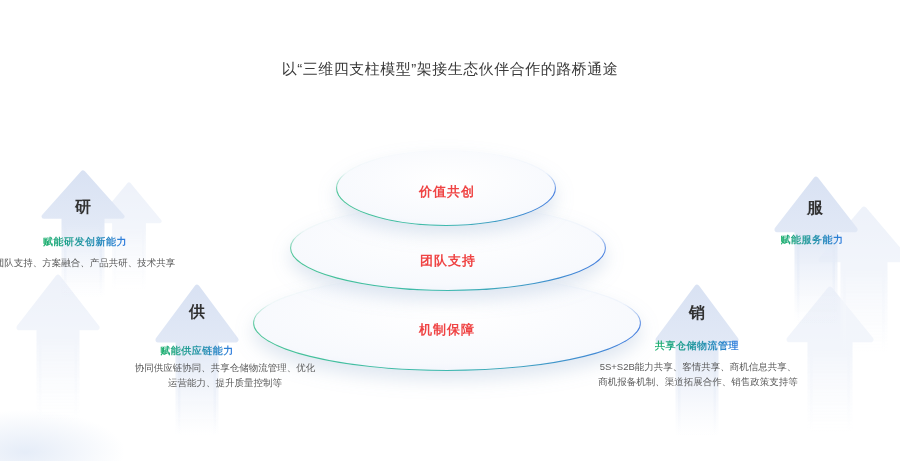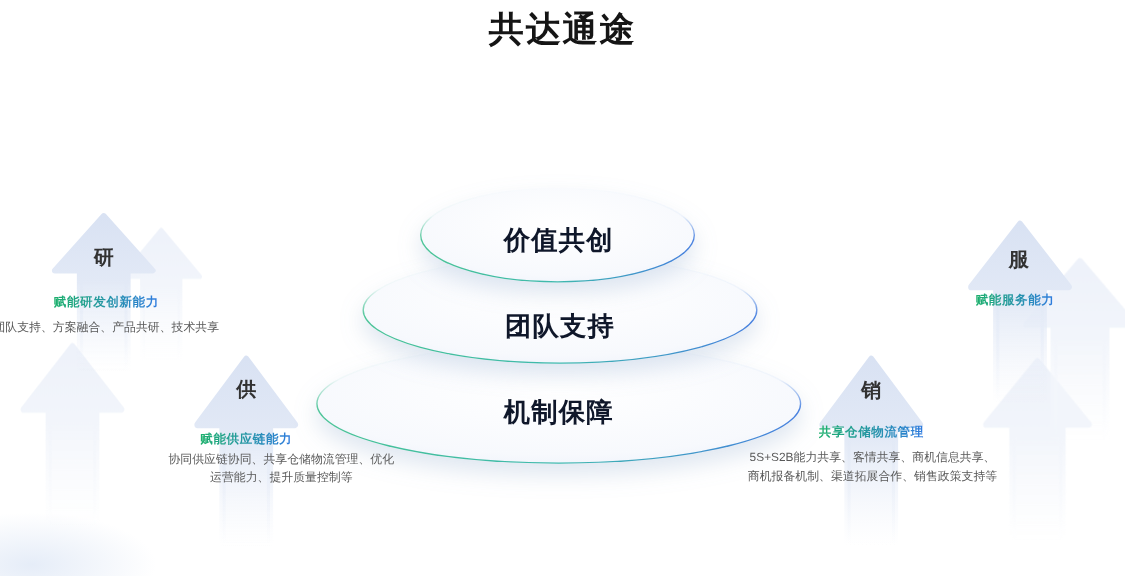--- a/index.html
+++ b/index.html
@@ -9,21 +9,21 @@
   }
   .gfx{position:absolute;left:0;top:0;width:900px;height:461px;}
   .abs{position:absolute;transform:translate(-50%,-50%);white-space:nowrap;}
   .title{
     left:450px;top:24px;font-size:28px;font-weight:700;color:#151515;letter-spacing:1.5px;
   }
   .subtitle{
     left:450px;top:69px;font-size:15px;color:#3a3a3a;letter-spacing:0.5px;
   }
   .disc-label{
-    font-size:21px;font-weight:700;color:#0f172a;letter-spacing:1px;
+    font-size:13px;font-weight:700;color:#ef4444;letter-spacing:1px;
   }
   .pillar-char{
     font-size:16px;font-weight:700;color:#323232;
   }
   .cap{
     font-size:10px;font-weight:700;
     background:linear-gradient(90deg,#1cb06c 0%,#2f7be0 100%);
     -webkit-background-clip:text;background-clip:text;color:transparent;
     letter-spacing:0.5px;
   }
@@ -116,21 +116,21 @@
     <g>
       <ellipse cx="448" cy="248" rx="158" ry="43" fill="url(#discFill)" filter="url(#discShadow)"></ellipse>
       <ellipse cx="448" cy="248" rx="158" ry="43" fill="none" stroke="url(#strokeGrad)" stroke-width="2.2" mask="url(#m2)"></ellipse>
     </g>
     <g>
       <ellipse cx="446" cy="188" rx="110" ry="38" fill="url(#discFill)" filter="url(#discShadow)"></ellipse>
       <ellipse cx="446" cy="188" rx="110" ry="38" fill="none" stroke="url(#strokeGrad)" stroke-width="2.2" mask="url(#m1)"></ellipse>
     </g>
   </svg>
 
-  <div class="abs title">共达通途</div>
+  <div class="abs subtitle">以“三维四支柱模型”架接生态伙伴合作的路桥通途</div>
 
   <div class="abs disc-label d1">价值共创</div>
   <div class="abs disc-label d2">团队支持</div>
   <div class="abs disc-label d3">机制保障</div>
 
   <div class="abs pillar-char char-research">研</div>
   <div class="abs cap cap-research">赋能研发创新能力</div>
   <div class="abs details det-research">团队支持、方案融合、产品共研、技术共享</div>
 
   <div class="abs pillar-char char-supply">供</div>

